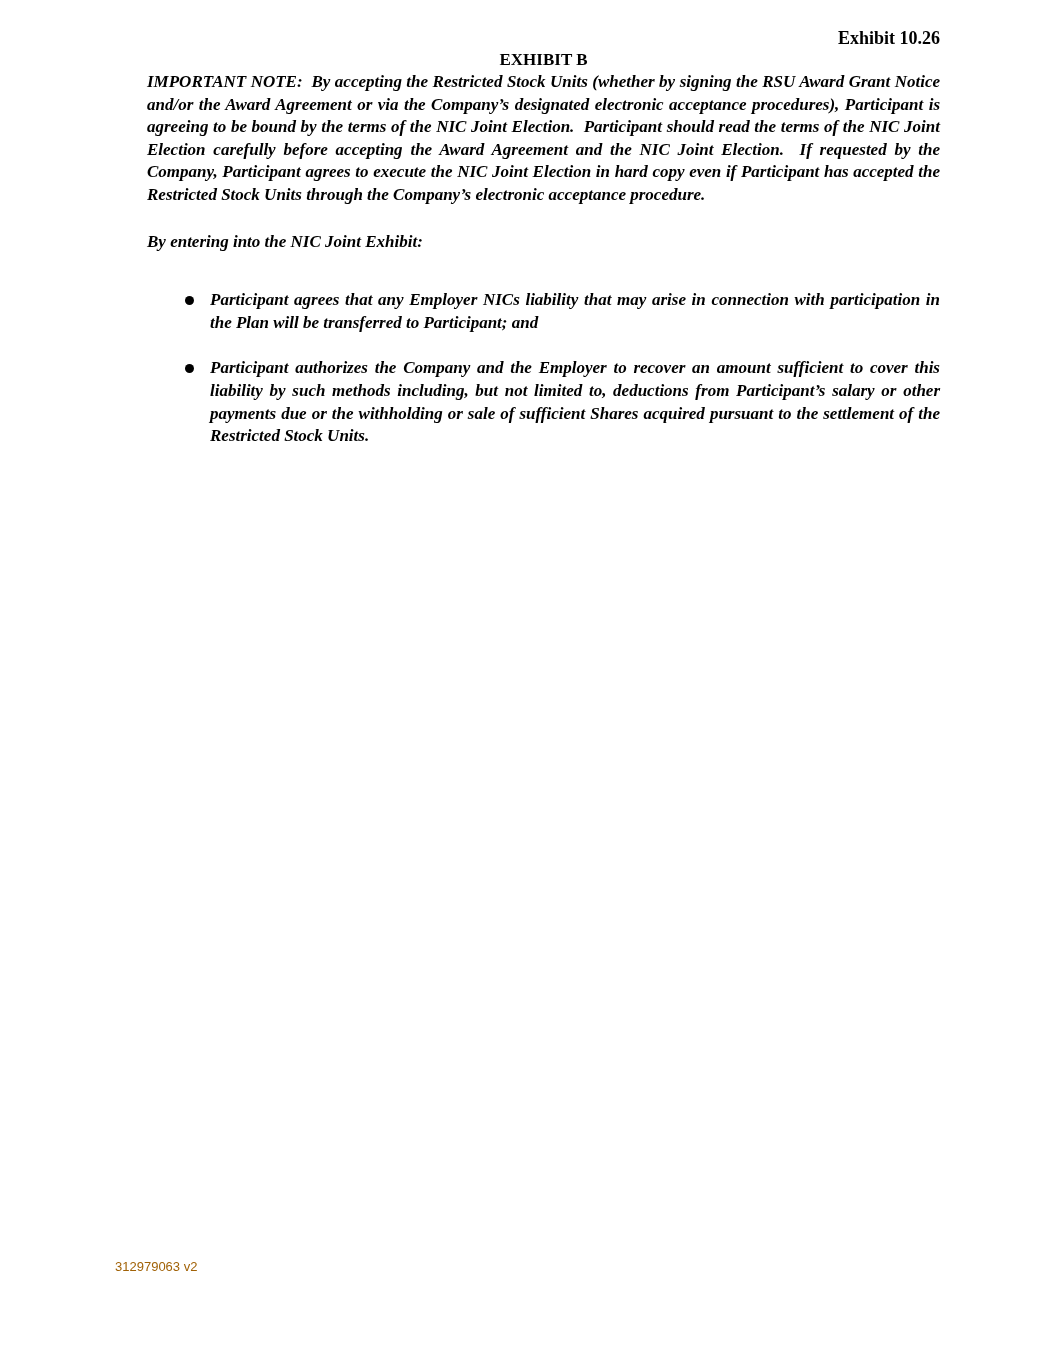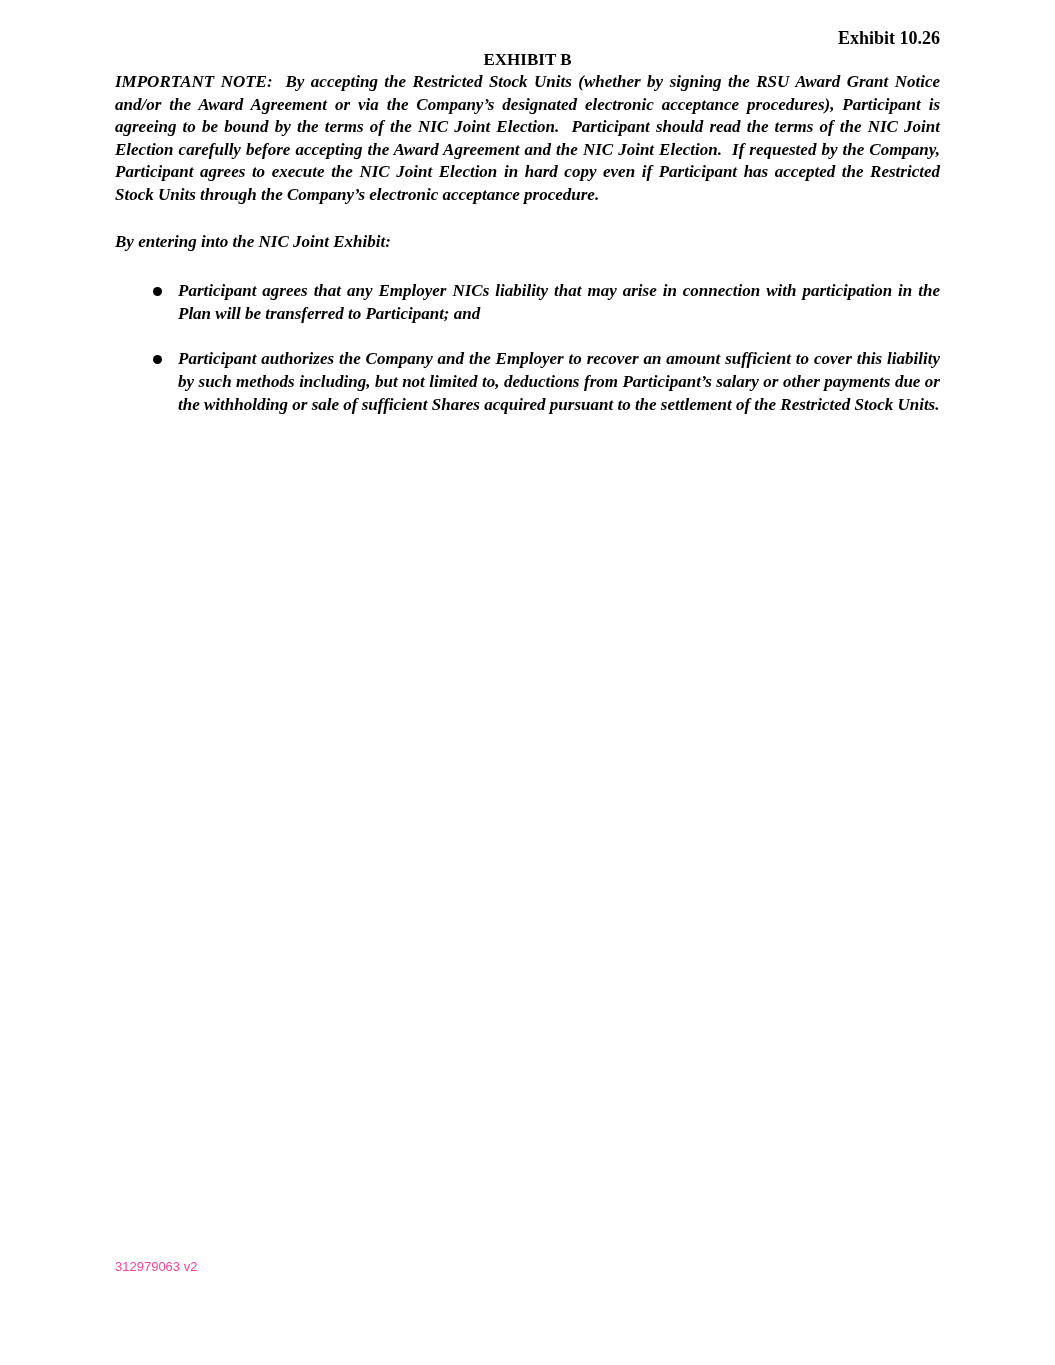--- a/index.html
+++ b/index.html
@@ -9,20 +9,21 @@
   }
   .page {
     position: relative;
     width: 1055px;
     height: 1365px;
     background: #ffffff;
     color: #000000;
     font-family: "Liberation Serif", "DejaVu Serif", serif;
     overflow: hidden;
     box-sizing: border-box;
+    padding-left: 32px;
   }
   .content {
     padding: 27px 115px 0 115px;
   }
   .exhibit-label {
     text-align: right;
     font-size: 18px;
     font-weight: bold;
     line-height: 22px;
   }
@@ -40,21 +41,21 @@
     text-align: justify;
   }
   .intro-par {
     font-size: 17px;
     font-weight: bold;
     font-style: italic;
     line-height: 22.6px;
     margin-top: 24px;
   }
   .bullet-list {
-    margin-top: 27px;
+    margin-top: 36px;
   }
   .bullet-item {
     position: relative;
     padding-left: 63px;
     font-size: 17px;
     font-weight: bold;
     font-style: italic;
     line-height: 22.6px;
     text-align: justify;
   }
@@ -71,21 +72,21 @@
     background: #000000;
   }
   .footer-note {
     position: absolute;
     left: 115px;
     top: 1259px;
     font-family: "Liberation Sans", "DejaVu Sans", sans-serif;
     font-size: 13px;
     font-weight: normal;
     font-style: normal;
-    color: #ec4899;
+    color: #a16207;
   }
 </style>
 </head>
 <body>
 
 <div class="page">
   <div class="content">
 
     <div class="exhibit-label">Exhibit 10.26</div>
 

